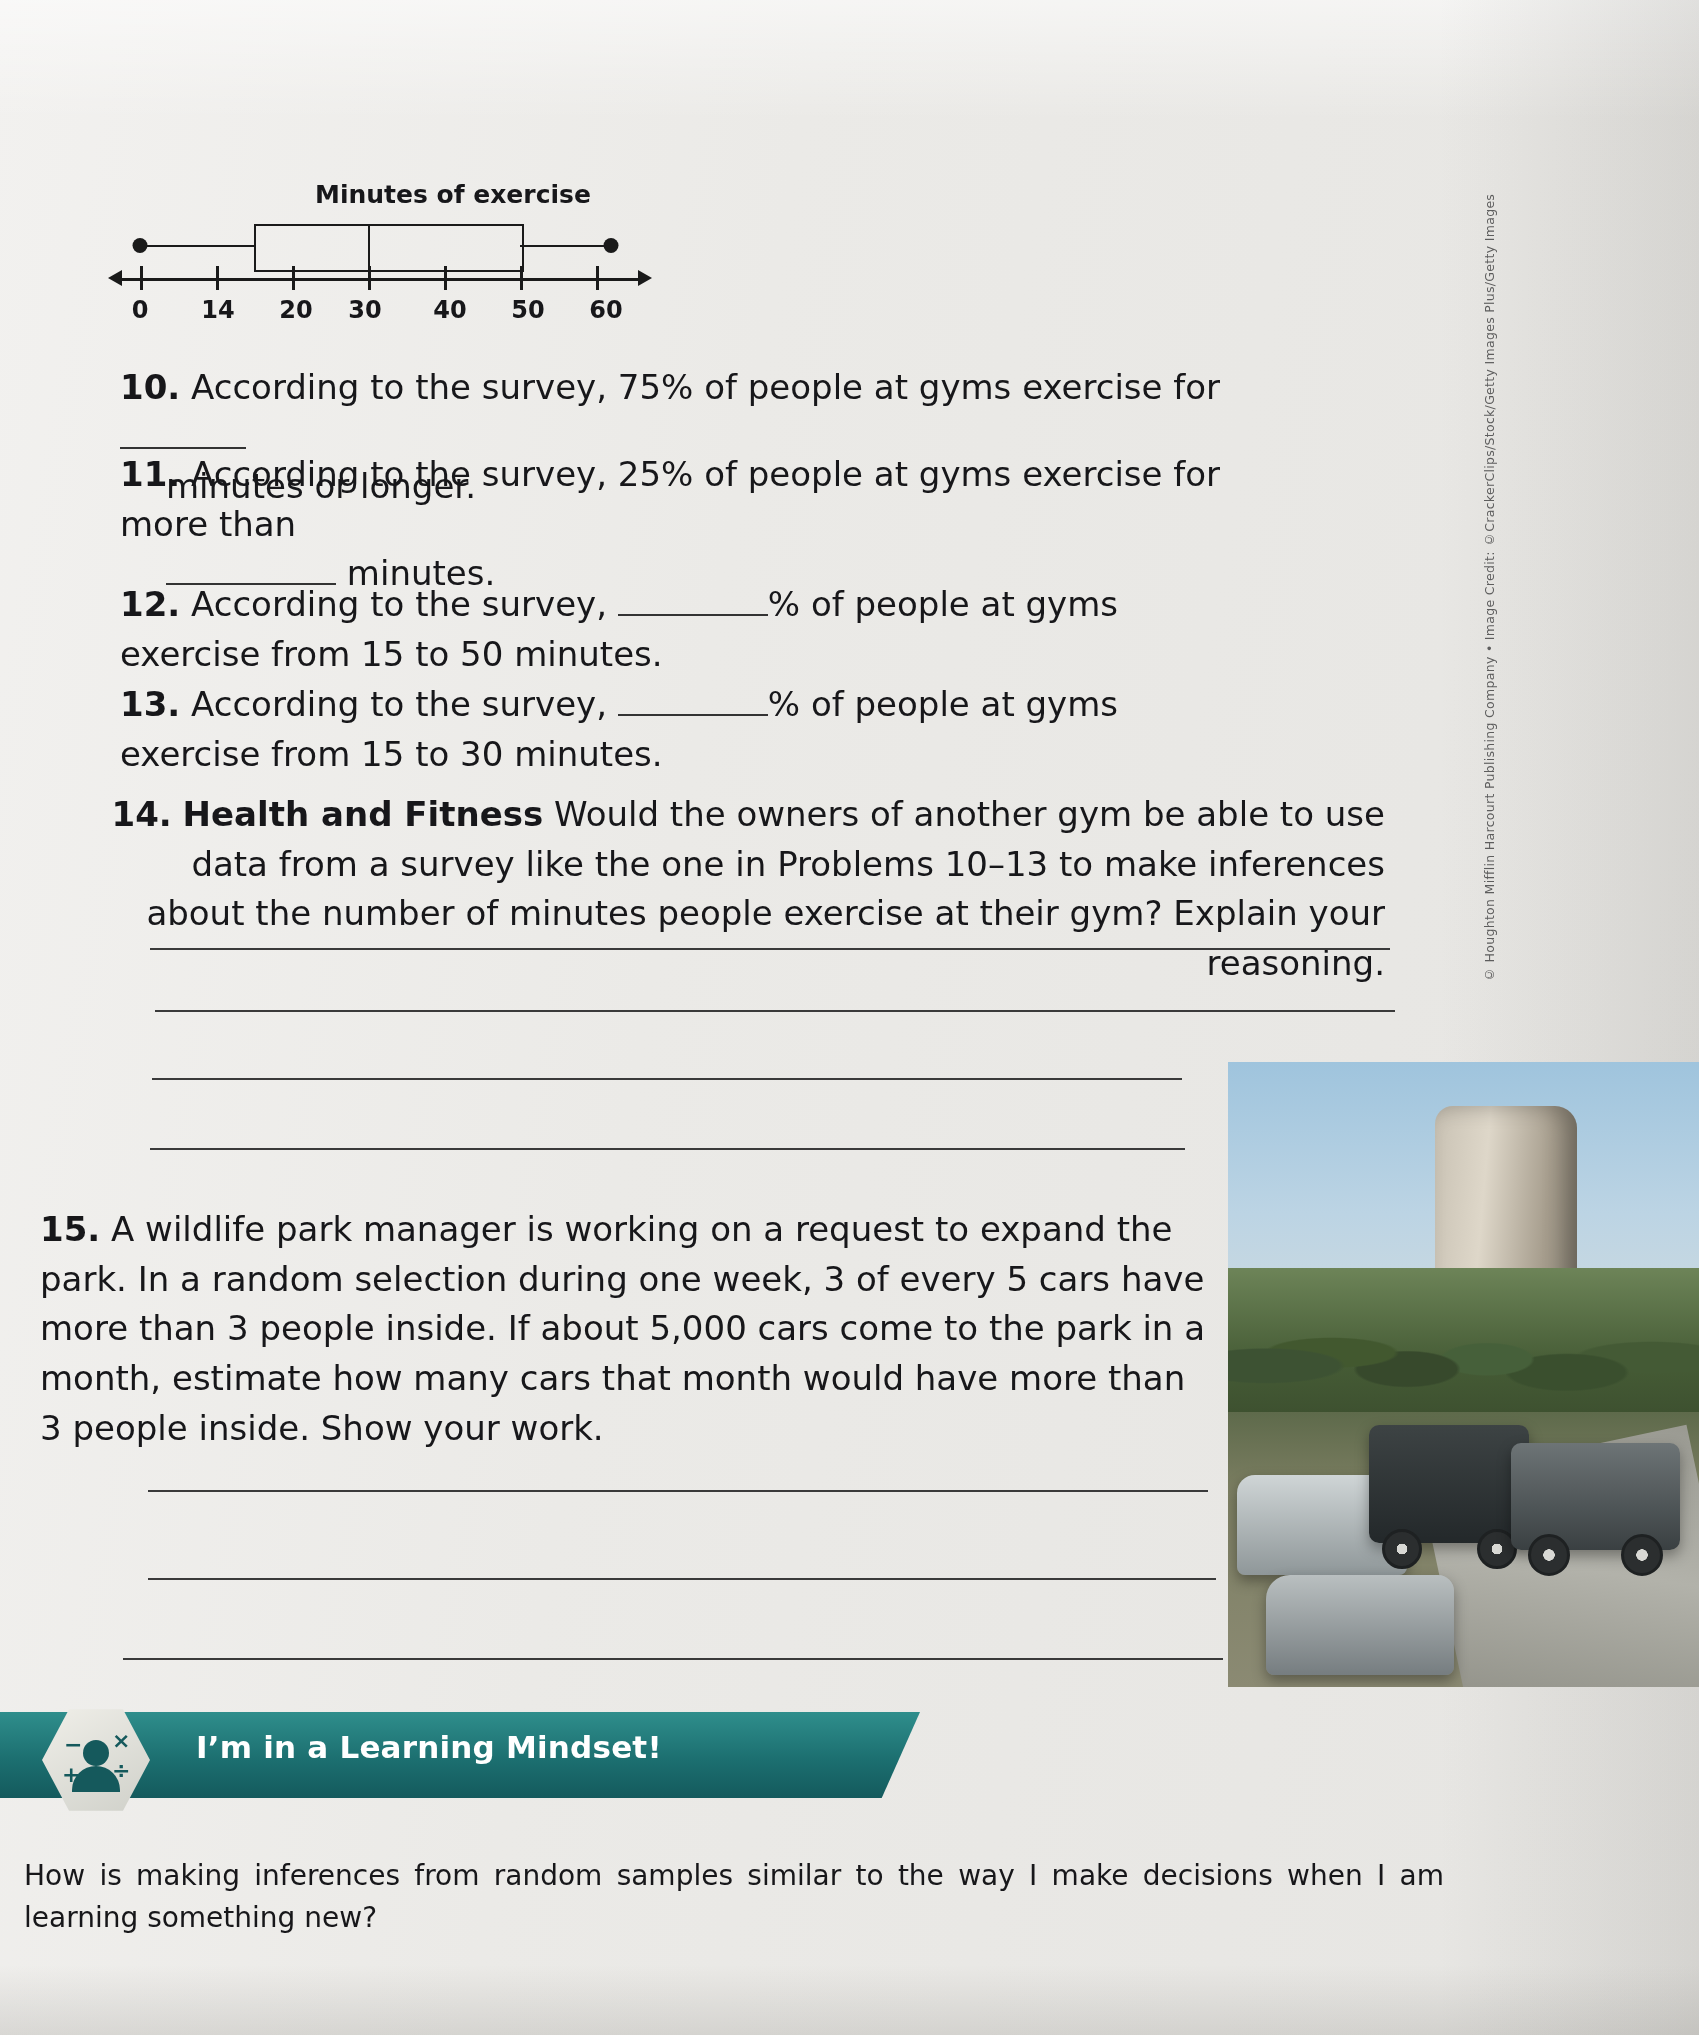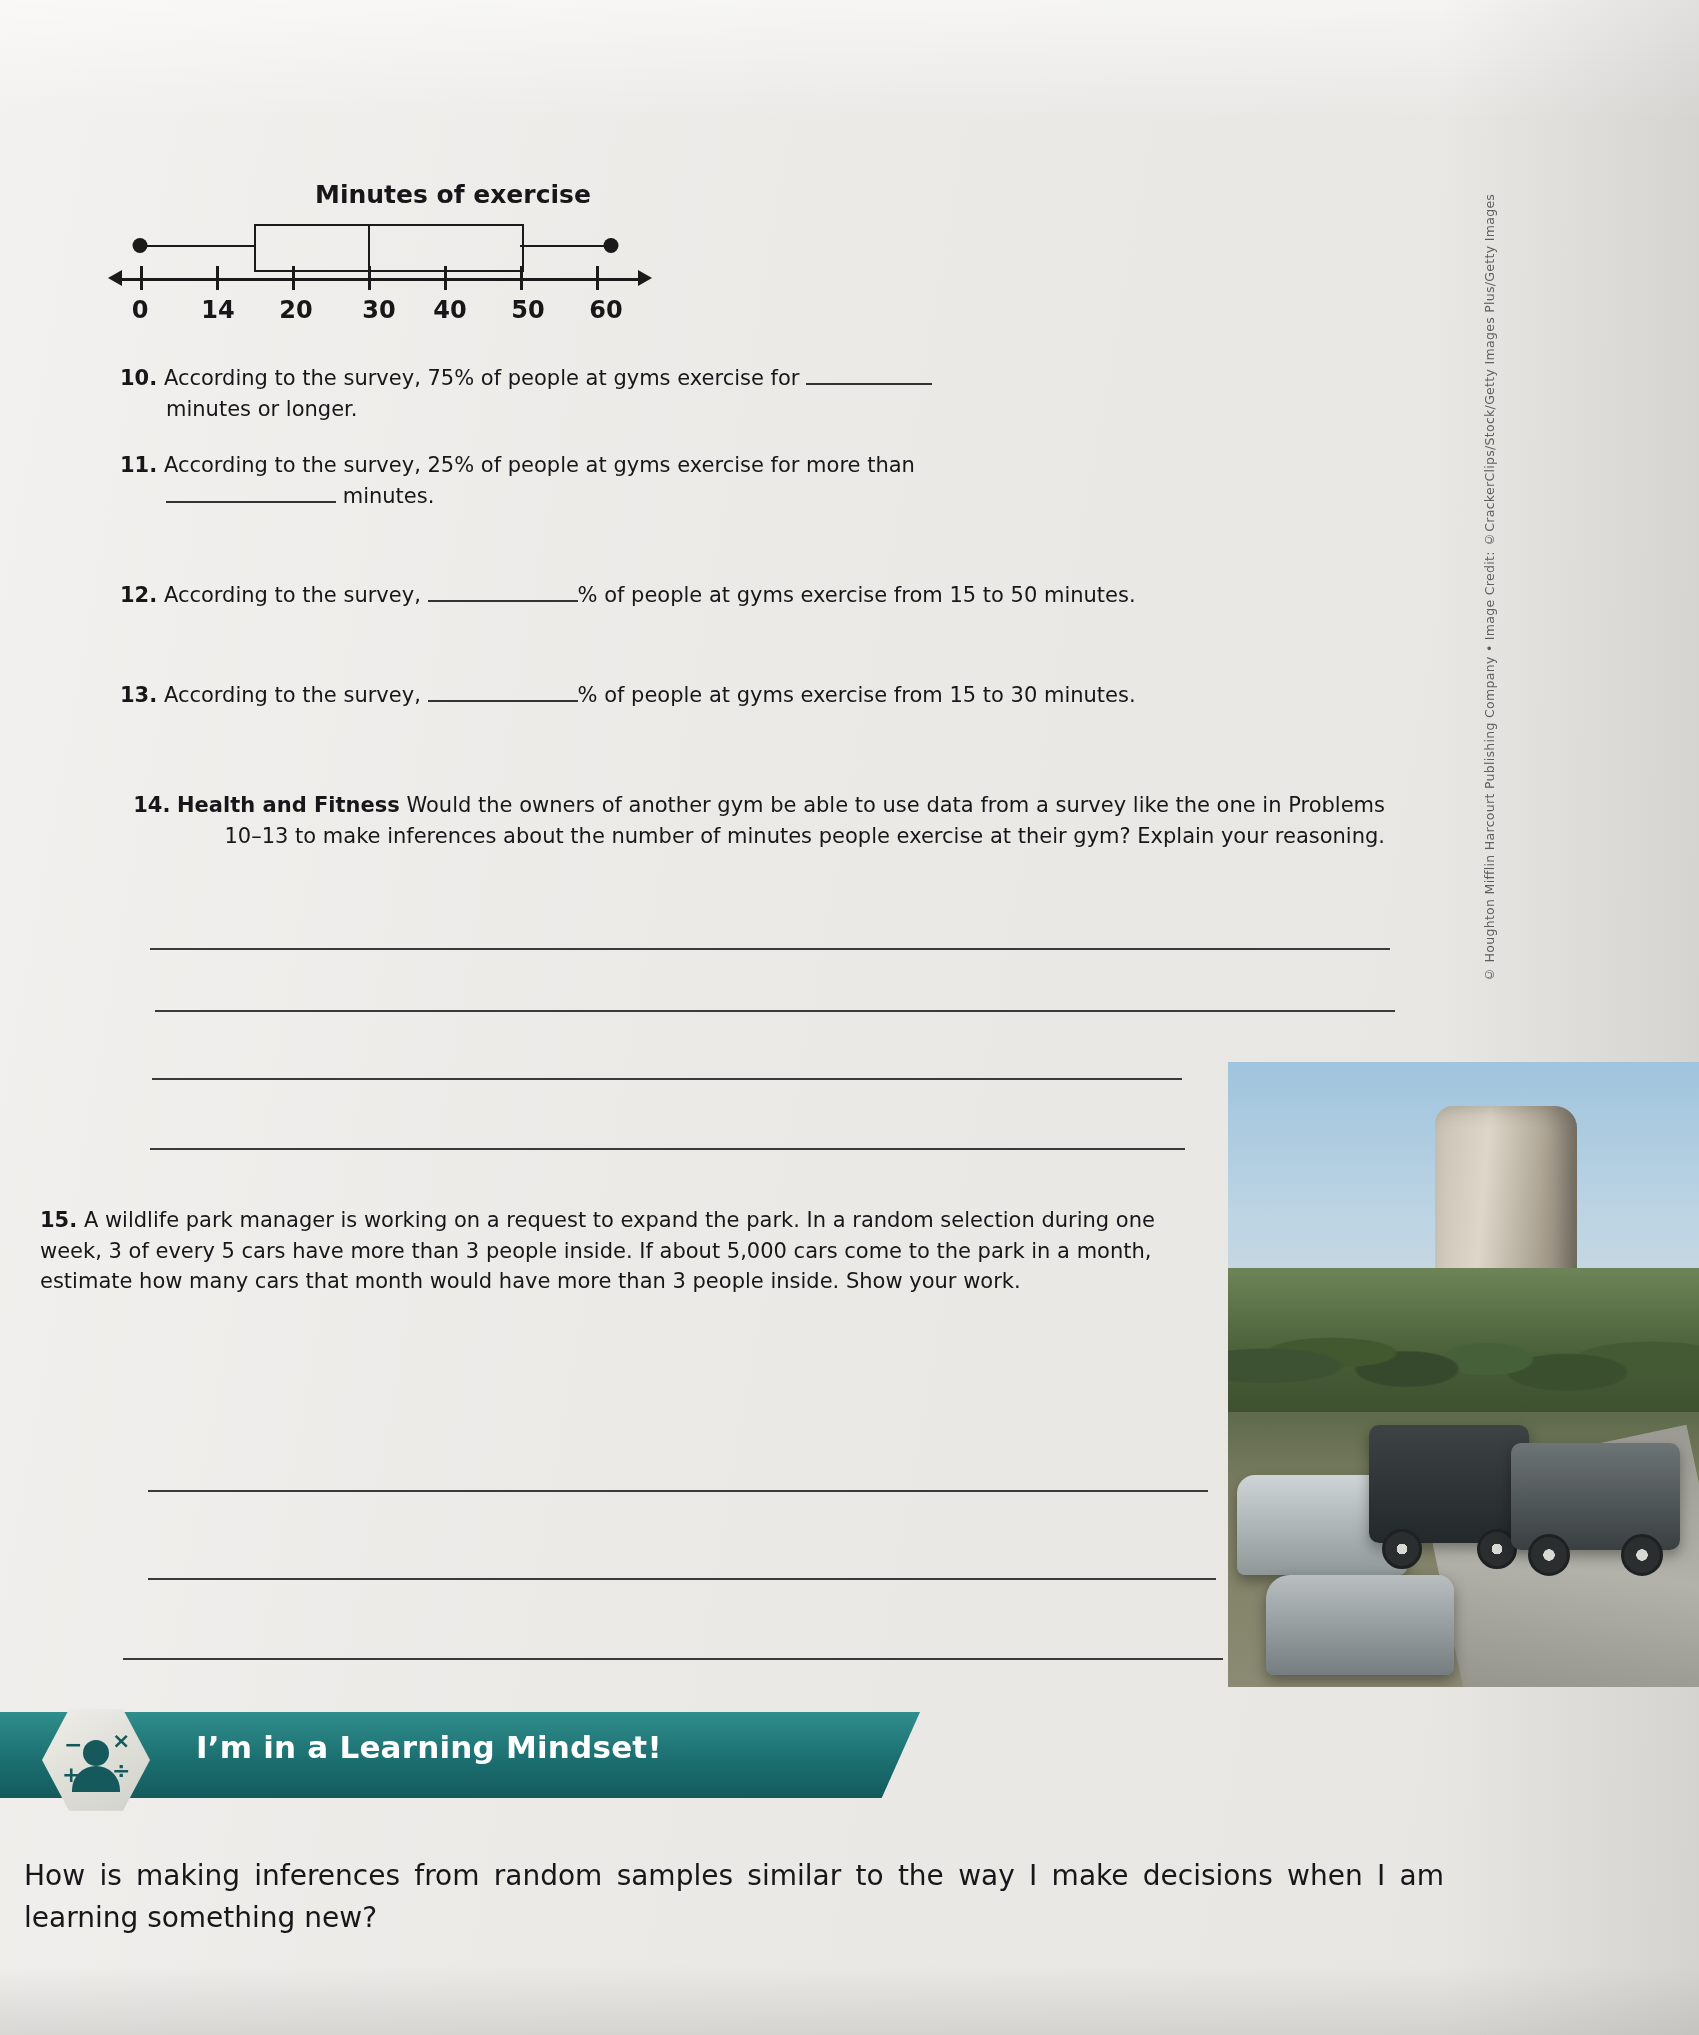--- a/index.html
+++ b/index.html
@@ -128,21 +128,21 @@
     top: 58px;
     width: 15px; height: 15px;
     border-radius: 50%;
     background: #1a1a1a;
     transform: translateX(-50%);
   }
 
   
   .q {
     position: absolute;
-    font-size: 21px;
+    font-size: 34px;
     line-height: 1.46;
     color: #17171a;
   }
   .q .num {
     font-weight: bold;
   }
   .blank {
     display: inline-block;
     border-bottom: 2.5px solid #333;
     vertical-align: baseline;
@@ -327,21 +327,21 @@
     <div class="tick" style="left:96px;"></div>
     <div class="tick" style="left:172px;"></div>
     <div class="tick" style="left:248px;"></div>
     <div class="tick" style="left:324px;"></div>
     <div class="tick" style="left:400px;"></div>
     <div class="tick" style="left:476px;"></div>
 
     <div class="tlabel" style="left:20px;">0</div>
     <div class="tlabel" style="left:98px;">14</div>
     <div class="tlabel" style="left:176px;">20</div>
-    <div class="tlabel" style="left:259px;">30</div>
+    <div class="tlabel" style="left:245px;">30</div>
     <div class="tlabel" style="left:330px;">40</div>
     <div class="tlabel" style="left:408px;">50</div>
     <div class="tlabel" style="left:486px;">60</div>
 
     <div class="whisker" style="left:20px; width:114px;"></div>
 
     <div class="box" style="left:134px; width:266px;"></div>
 
     <div class="median" style="left:248px;"></div>
 

